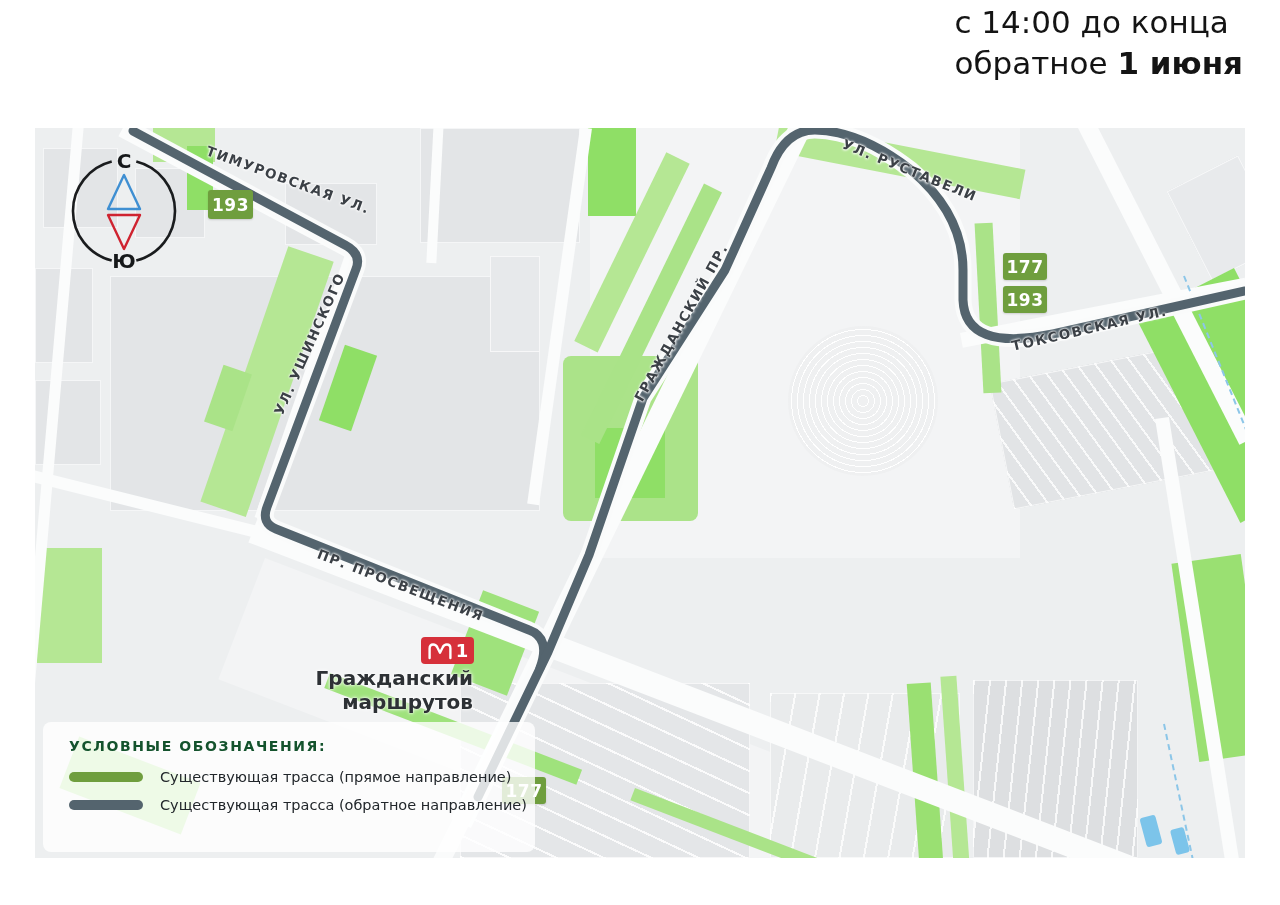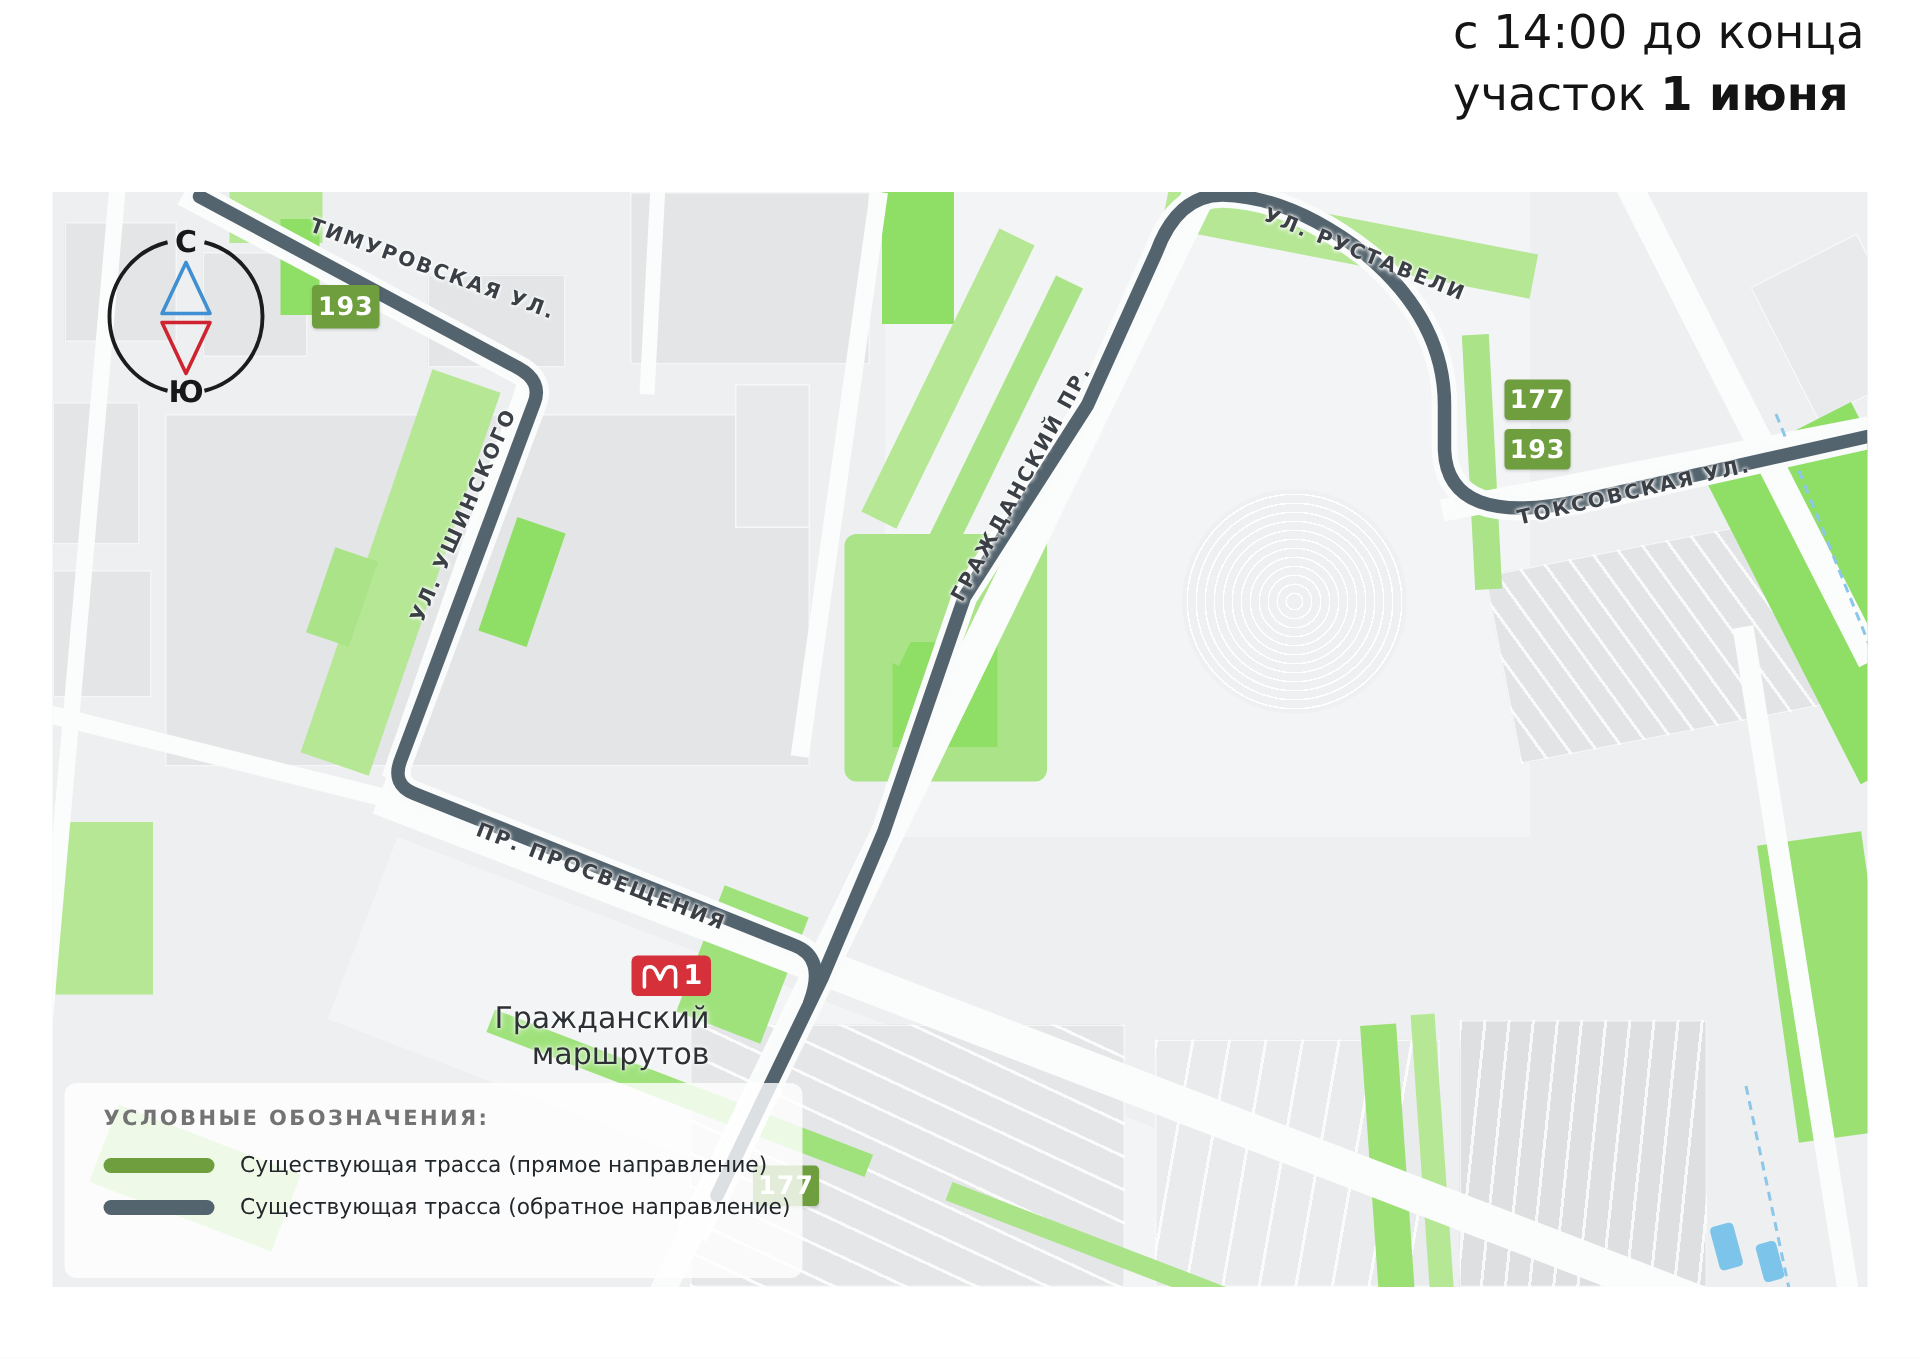--- a/index.html
+++ b/index.html
@@ -24,41 +24,41 @@
           letter-spacing:1.6px;color:#3b4046;transform-origin:0 50%;
           text-shadow:0 0 2px #fff,0 0 3px #fff,0 1px 3px #fff;}
   .badge{position:absolute;z-index:7;width:44px;height:27px;border-radius:3px;background:#6f9e3e;
          color:#fff;font-size:17px;font-weight:700;letter-spacing:.5px;display:flex;
          align-items:center;justify-content:center;box-shadow:0 1px 2px rgba(0,0,0,.15);}
   .compass{position:absolute;left:9px;top:3px;z-index:7;}
   .metro-badge{position:absolute;left:386px;top:509px;width:53px;height:27px;border-radius:4px;
                background:#d6303a;z-index:7;display:flex;align-items:center;justify-content:center;gap:3px;}
   .metro-badge .num{color:#fff;font-size:18px;font-weight:700;line-height:1;}
   .station{position:absolute;left:260px;top:538px;width:178px;z-index:7;text-align:right;
-           font-size:20px;line-height:24px;font-weight:400;color:#2d3135;
+           font-size:20px;line-height:24px;font-weight:700;color:#2d3135;
            text-shadow:0 0 2px #fff,0 0 4px #fff;}
   
   .legend{position:absolute;left:8px;top:594px;width:492px;height:130px;border-radius:8px;
           background:rgba(255,255,255,.8);z-index:8;}
   .legend-title{position:absolute;left:26px;top:16px;font-size:14px;font-weight:700;
-                letter-spacing:1.6px;color:#737373;}
+                letter-spacing:1.6px;color:#14532d;}
   .legend-row{position:absolute;left:26px;height:24px;display:flex;align-items:center;}
   .legend-row .sw{width:74px;height:10px;border-radius:5px;flex:0 0 auto;}
   .legend-row .dots{width:74px;display:flex;gap:6px;flex:0 0 auto;}
   .legend-row .dot{width:9px;height:9px;border-radius:50%;}
   .legend-row .lbl{margin-left:17px;font-size:14.5px;color:#22272b;white-space:nowrap;}
 </style>
 </head>
 <body>
 
 <div class="page">
 
   <div class="schedule">
     <div>с 14:00 до конца</div>
-    <div><span>участок </span><b>1 июня</b></div>
+    <div><span>обратное </span><b>1 июня</b></div>
   </div>
 
   <div class="map">
 
     <div class="zone" style="left:555px;top:0;width:430px;height:430px;"></div>
     <div class="zone" style="left:230px;top:430px;width:700px;height:130px;transform:rotate(21deg);transform-origin:0 0;"></div>
 
     <div class="bld" style="left:8px;top:20px;width:75px;height:80px;"></div>
     <div class="bld" style="left:100px;top:40px;width:70px;height:70px;"></div>
     <div class="bld" style="left:250px;top:55px;width:92px;height:62px;"></div>

